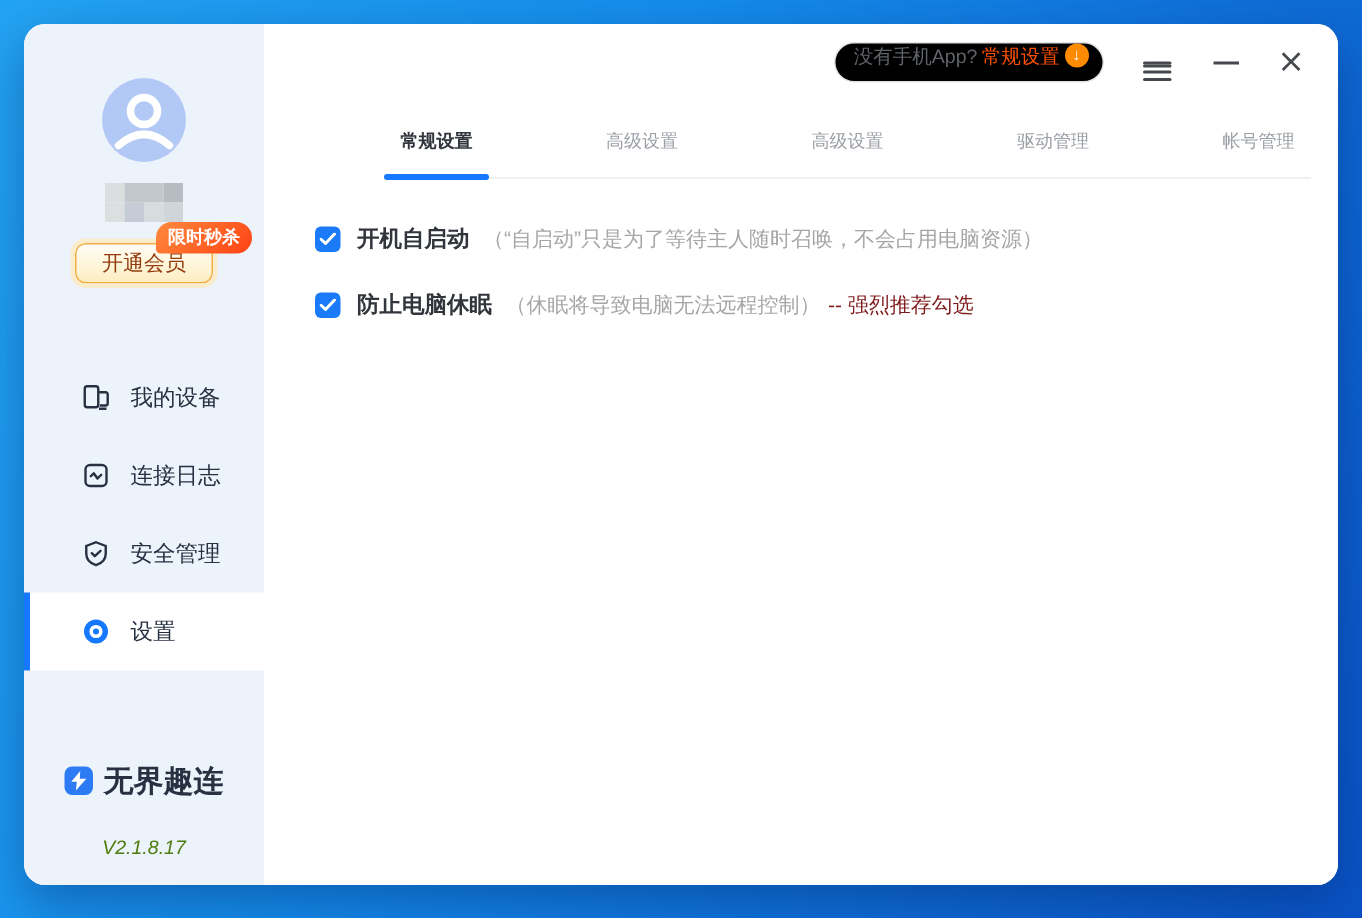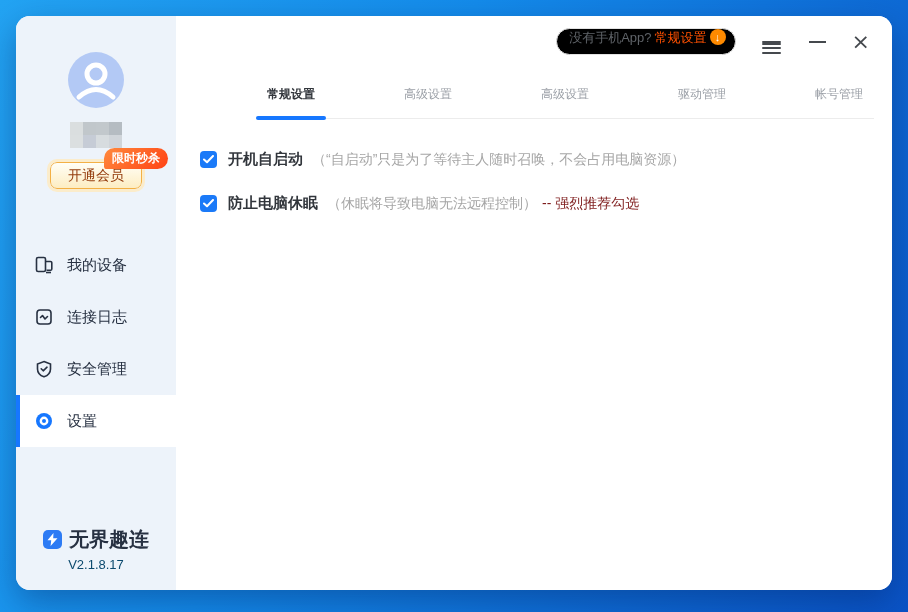--- a/index.html
+++ b/index.html
@@ -45,36 +45,36 @@
     font-family:inherit;
   }
   .vip-badge {
     position:absolute; top:-14px; right:-26px; height:21px; line-height:21px;
     padding:0 8px; font-size:12px; font-weight:bold; color:#fff;
     background:linear-gradient(135deg,#ff8a3d,#ff4214);
     border-radius:11px 11px 11px 3px; white-space:nowrap; z-index:2;
   }
   .nav { margin-top:40px; }
   .nav-item {
-    height:52px; display:flex; align-items:center; padding-left:18px;
+    height:52px; display:flex; align-items:center; padding-left:38px;
     cursor:pointer; position:relative; color:#273142; font-size:15px;
   }
   .nav-item .nicon { width:20px; height:20px; margin-right:13px; display:flex; align-items:center; justify-content:center; }
   .nav-item.active { background:#fff; }
   .nav-item.active::before {
     content:""; position:absolute; left:0; top:0; bottom:0; width:4px; background:#1677ff;
   }
   .side-footer { margin-top:auto; padding-bottom:18px; text-align:center; }
   .brand-row { display:flex; align-items:center; justify-content:center; gap:7px; }
   .brand-logo {
     width:19px; height:19px; border-radius:5px; background:#2d7bf4;
     display:flex; align-items:center; justify-content:center;
   }
   .brand-name { font-size:20px; color:#273142;font-weight:bold; }
-  .version { margin-top:4px; font-size:13px; color:#0c4a6e; }
+  .version { margin-top:23px; font-size:13px; color:#4d7c0f;font-style:italic; }
   
   .main { flex:1; position:relative; background:#fff; }
   .top-bar {
     position:absolute; top:12px; right:18px; display:flex; align-items:center;
   }
   .dl-pill {
     height:27px; border:1px solid #e3e3e3; border-radius:15px; background:#000000;
     display:flex; align-items:flex-start; gap:3px; padding:0 9px 14px 12px;
     font-size:13px; cursor:pointer; font-family:inherit;
   }
@@ -97,21 +97,21 @@
   }
   .tab {
     font-size:12px; color:#9a9fa6; padding:10px 11px 15px; cursor:pointer;
     position:relative; white-space:nowrap;
   }
   .tab.active { color:#32363c; font-weight:bold; }
   .tab.active::after {
     content:""; position:absolute; left:0; right:0; bottom:-2px; height:4px;
     background:#1677ff; border-radius:2px;
   }
-  .settings { position:absolute; top:134px; left:24px; right:20px; }
+  .settings { position:absolute; top:134px; left:34px; right:20px; }
   .setting-row { display:flex; align-items:center; margin-bottom:25px; }
   .checkbox {
     width:17px; height:17px; border-radius:4px; background:#1b7af8;
     display:flex; align-items:center; justify-content:center; cursor:pointer;
     flex-shrink:0;
   }
   .setting-label { font-size:15px; font-weight:bold; color:#32363c; margin-left:11px; white-space:nowrap; }
   .setting-note { font-size:14px; color:#a6a6a6; margin-left:9px; white-space:nowrap; }
   .setting-warning { font-size:14px; color:#7f1d1d; margin-left:5px; white-space:nowrap; }
 </style>

